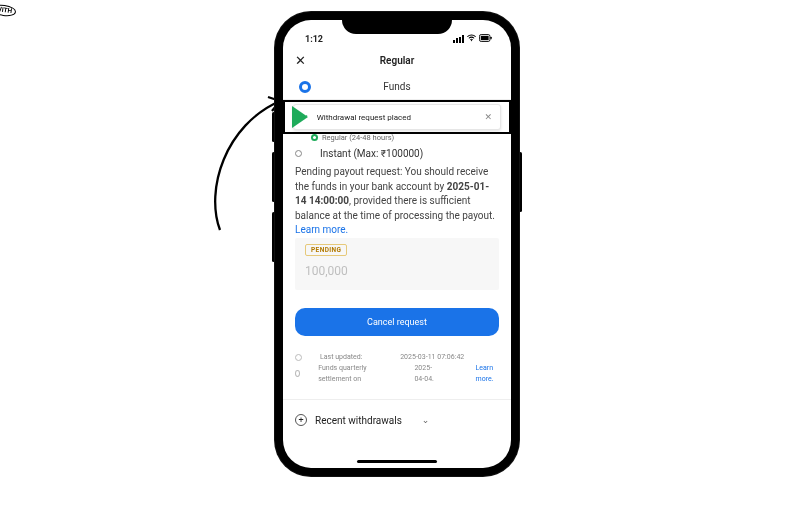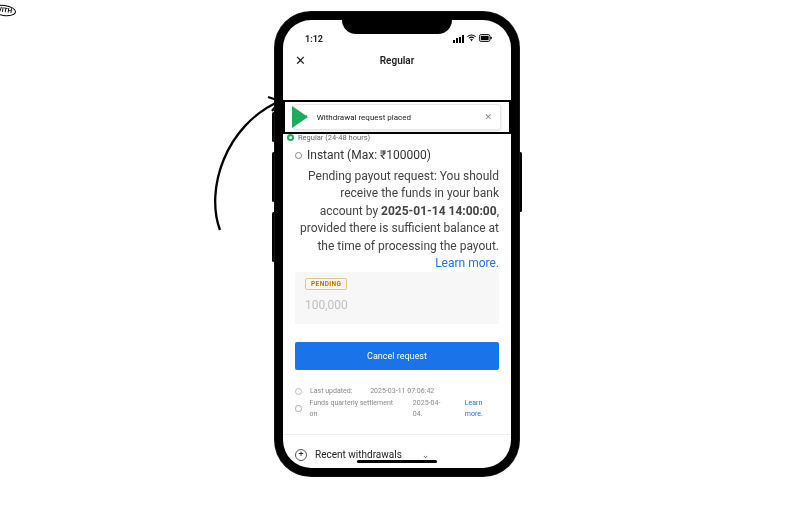--- a/index.html
+++ b/index.html
@@ -127,55 +127,55 @@
   .green-arrow-fill {
     position:absolute; top:86px; left:9px;
     width:0; height:0;
     border-top: 11px solid transparent;
     border-bottom: 11px solid transparent;
     border-left: 16px solid #1eab5a;
     z-index:2;
   }
 
   .radio-regular {
-    position:absolute; top:113px; left:4px;
+    position:absolute; top:113px; left:28px;
     font-size:7.5px; color:#666; display:flex; gap:4px; align-items:center;
   }
   .radio-regular .circ { width:7px; height:7px; border-radius:50%; background:#1eab5a; position:relative; }
   .radio-regular .circ::after{ content:''; position:absolute; left:2px; top:2px; width:3px; height:3px; background:#fff; border-radius:50%; }
 
   .content {
     position:absolute; top: 128px; left:12px; right:12px;
   }
-  .instant-row { display:flex; gap:5px; align-items:center; font-size:12px; color:#333; margin-bottom:6px;}
+  .instant-row { display:flex; gap:18px; align-items:center; font-size:10px; color:#333; margin-bottom:6px;}
   .instant-row .circ2 { width:7px; height:7px; border:1px solid #888; border-radius:50%; }
 
-  .pending-text { font-size:12px; color:#444; line-height:1.45;text-align:right; }
+  .pending-text { font-size:10px; color:#444; line-height:1.45; }
   .pending-text .bold { font-weight:700; }
   .pending-text .link { color:#1a73e8; }
 
   .amount-card {
     margin-top:0; background:#f7f7f7; border-radius:2px;
     padding: 6px 10px 12px;
   }
   .pending-badge {
     display:inline-block; font-size:6.5px; font-weight:700;
     color:#b37a00; border:1px solid #e6c97a; padding:1px 5px; border-radius:2px;
     letter-spacing:0.4px;
   }
   .amount-val { font-size:12px; color:#bfbfbf; margin-top:8px; }
 
   .cancel-btn {
     margin-top:18px; height:28px; background:#1a73e8; color:#fff;
     display:flex; align-items:center; justify-content:center;
-    font-size:9px; border-radius:2px; cursor:pointer;
+    font-size:9px; border-radius:10px; cursor:pointer;
   }
 
   .meta-lines { margin-top:16px; font-size:7px; color:#888; line-height:1.6; }
-  .meta-lines .row { display:flex; gap:8px; align-items:center; }
+  .meta-lines .row { display:flex; gap:18px; align-items:center; }
   .meta-lines .ico { width:7px; height:7px; border:1px solid #bbb; border-radius:50%; position:relative; }
   .meta-lines .link { color:#1a73e8; }
 
   .hr { height:1px; background:#eee; margin:14px -12px 0; }
 
   .recent-row {
     margin-top:14px; padding-bottom:40px;
     display:flex; align-items:center; gap:8px;
     font-size:10px; color:#222;
   }
@@ -239,20 +239,24 @@
               </svg>
           </span>
         </div>
       </div>
 
       <div class="titlebar">
         <span class="close-x">✕</span>
         <span>Regular</span>
       </div>
 
+      <div class="broker-row">
+        <span class="broker-icon"></span>
+        <span>Funds</span>
+      </div>
 
       <div class="highlight-box"></div>
       <div class="green-arrow-fill"></div>
       <div class="toast">
         <span class="tick">✓</span>
         <span>Withdrawal request placed</span>
         <span class="toast-close">✕</span>
       </div>
 
       <div class="radio-regular">

